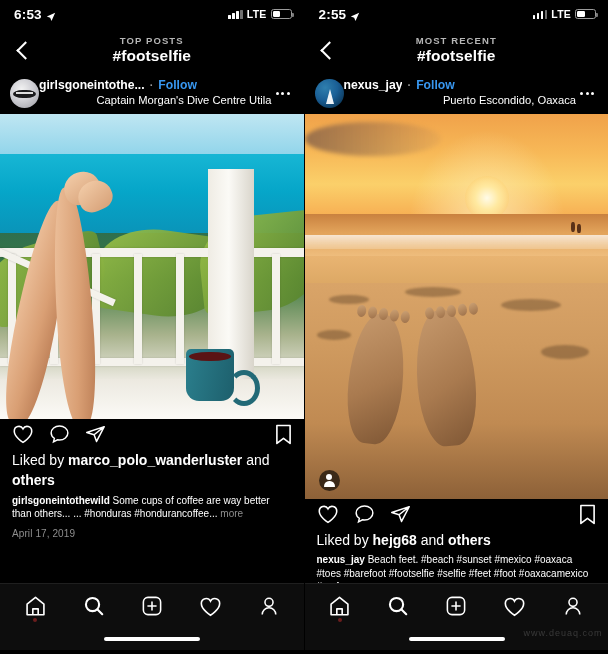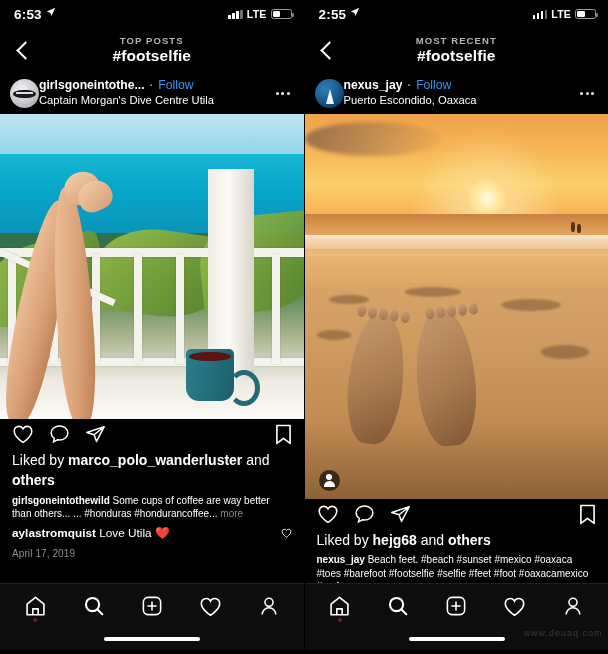--- a/index.html
+++ b/index.html
@@ -5,21 +5,21 @@
   html,body{margin:0;padding:0;background:#000;}
   body{width:608px;height:654px;overflow:hidden;
        font-family:"Liberation Sans","DejaVu Sans",sans-serif;color:#fff;}
   .screen{position:relative;width:608px;height:654px;display:flex;background:#000;}
   .panel{position:relative;width:304px;height:654px;background:#000;overflow:hidden;}
   .panel.right{border-left:1px solid #000;}
 
   
   .statusbar{height:28px;display:flex;align-items:center;justify-content:space-between;
              padding:0 12px 0 14px;box-sizing:border-box;}
-  .st-time{font-size:13.5px;font-weight:bold;letter-spacing:.2px;display:flex;align-items:flex-start;gap:4px;}
+  .st-time{font-size:13.5px;font-weight:bold;letter-spacing:.2px;display:flex;align-items:flex-end;gap:4px;}
   .loc-arrow{display:inline-block;width:10px;height:10px;}
   .st-right{display:flex;align-items:center;gap:4px;}
   .bars{display:flex;align-items:flex-end;gap:1.5px;height:9px;}
   .bars i{display:block;width:2.5px;background:#fff;border-radius:.5px;}
   .bars i:nth-child(1){height:3.5px;}
   .bars i:nth-child(2){height:5.5px;}
   .bars i:nth-child(3){height:7.5px;}
   .bars i:nth-child(4){height:9px;background:#6e6e6e;}
   .lte{font-size:10.5px;font-weight:bold;letter-spacing:.2px;}
   .batt{width:21px;height:10.5px;border:1.2px solid #9b9b9b;border-radius:2.6px;
@@ -43,22 +43,22 @@
   .avatar.left-av::before{content:"";position:absolute;left:3px;right:3px;top:11px;height:8px;
        background:#1a1a1c;border-radius:50%/60%;}
   .avatar.left-av::after{content:"";position:absolute;left:6px;right:6px;top:13.5px;height:2px;background:#dedede;}
   .avatar.right-av{background:radial-gradient(circle at 35% 30%,#2f7fae 0%,#1a5f96 45%,#06263f 100%);}
   .avatar.right-av span{position:absolute;left:11px;bottom:4px;width:0;height:0;
        border-left:4.5px solid transparent;border-right:4.5px solid transparent;border-bottom:15px solid #eef3f7;}
   .ph-text{flex:1 1 auto;min-width:0;line-height:1.18;}
   .ph-line1{display:flex;align-items:center;gap:5px;font-size:12.2px;font-weight:bold;}
   .uname{white-space:nowrap;overflow:hidden;text-overflow:ellipsis;max-width:132px;}
   .dot-sep{color:#9a9a9a;font-weight:bold;font-size:11px;}
-  .follow{color:#3897f0;font-weight:normal;font-size:12.2px;}
-  .ph-loc{font-size:11.2px;color:#fff;margin-top:1.5px;white-space:nowrap;overflow:hidden;text-overflow:ellipsis;}
+  .follow{color:#3897f0;font-weight:bold;font-size:12.2px;}
+  .ph-loc{font-size:11.2px;color:#fff;margin-top:1.5px;white-space:nowrap;overflow:hidden;text-overflow:ellipsis;text-align:right;}
   .dots{width:22px;display:flex;align-items:center;justify-content:center;gap:2.5px;flex:0 0 auto;}
   .dots i{width:3px;height:3px;border-radius:50%;background:#fff;display:block;}
 
   
   .photo{position:relative;width:304px;overflow:hidden;}
   .photo.p-left{height:305px;}
   .photo.p-right{height:385px;}
 
   
   .lb-sky{position:absolute;left:0;right:0;top:0;height:14%;
@@ -250,28 +250,20 @@
 
     <div class="capwrap">
       <div class="likes">
         <span>Liked by </span><b>marco_polo_wanderluster</b><span> and </span><b>others</b>
       </div>
       <div class="caption">
         <b>girlsgoneintothewild</b><span> Some cups of coffee are way better than others... ... #honduras #hondurancoffee...</span> <span class="more">more</span>
       </div>
 
 
-      <div class="comment">
-        <span class="ctext"><b>aylastromquist</b><span> Love Utila ❤️</span></span>
-        <span class="miniheart">
-          <svg width="11" height="10" viewBox="0 0 24 22" fill="none" stroke="#fff" stroke-width="2">
-            <path d="M12 20.2S2.4 14.3 2.4 7.9A5.1 5.1 0 0 1 12 5.4a5.1 5.1 0 0 1 9.6 2.5c0 6.4-9.6 12.3-9.6 12.3z"></path>
-          </svg>
-        </span>
-      </div>
 
       <div class="date">April 17, 2019</div>
     </div>
 
     <div class="tabbar">
       <div class="tabrow">
         <div class="tabitem">
           <svg width="23" height="22" viewBox="0 0 24 23" fill="none" stroke="#fff" stroke-width="1.7" stroke-linejoin="round">
             <path d="M3.2 9.6 12 2.4l8.8 7.2v11H3.2z"></path>
             <path d="M9.2 20.6v-6.1h5.6v6.1"></path>

